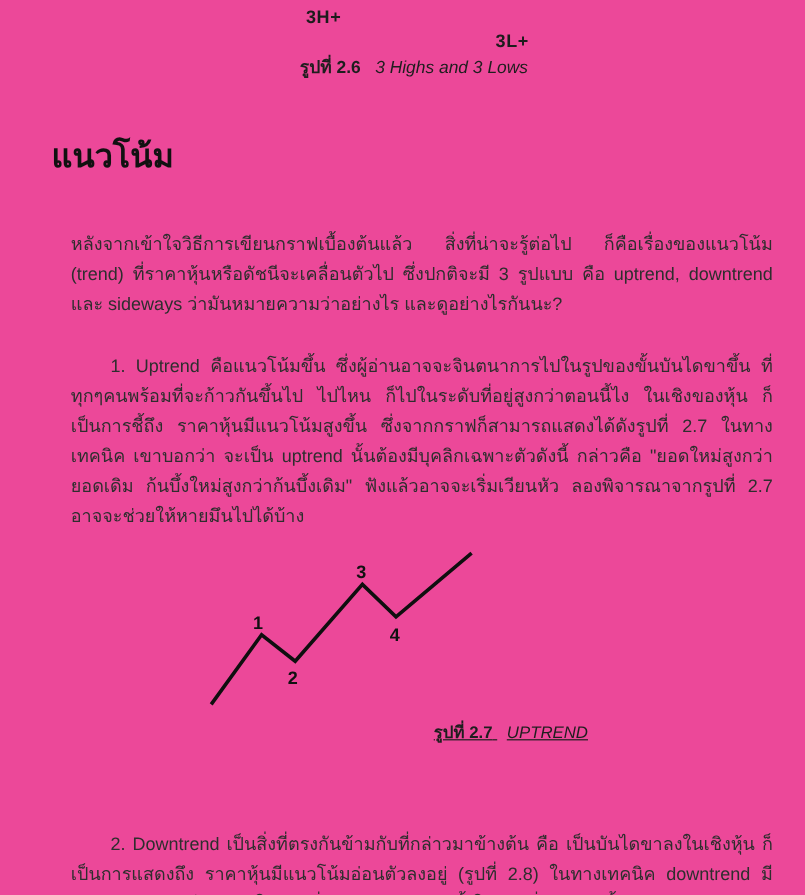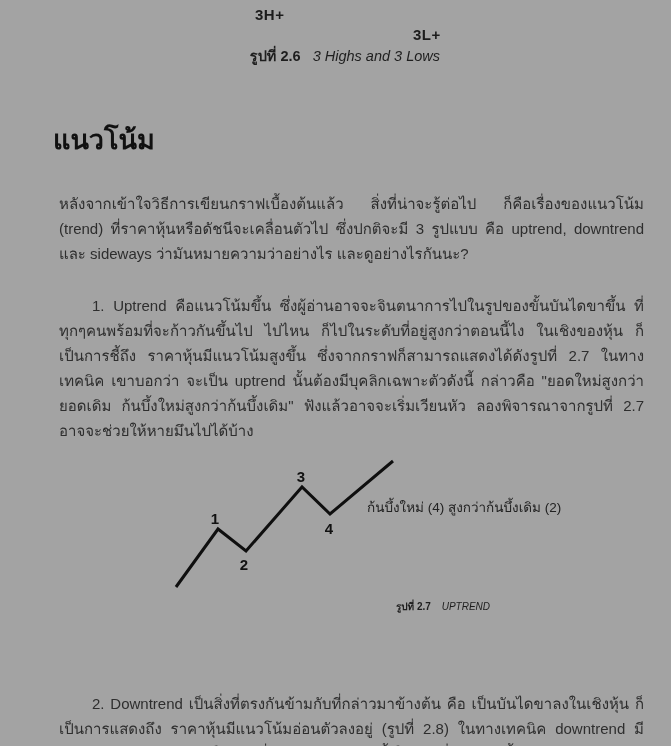--- a/index.html
+++ b/index.html
@@ -1,39 +1,39 @@
 <!DOCTYPE html>
 <html><head>
 <meta charset="utf-8">
 <style>
   html, body { margin: 0; padding: 0; background: #ffffff; }
   .page {
     position: relative;
     width: 671px;
     height: 746px;
-    background: #a3a3a3;
+    background: #ec4899;
     font-family: "Liberation Sans", "DejaVu Sans", sans-serif;
     color: #2e2e2e;
     overflow: hidden;
   }
   .fig26-3h {
     position: absolute; left: 255px; top: 6px;
     font-size: 15px; font-weight: 600; color: #1c1c1c; letter-spacing: 0.5px;
   }
   .fig26-3l {
     position: absolute; left: 413px; top: 2px;
     font-size: 15px; font-weight: 600; color: #1c1c1c; letter-spacing: 0.5px; margin-top: 24px;
   }
   .caption { position: absolute; text-align: right; font-size: 14.5px; color: #1e1e1e; }
   .caption .cap-label { font-weight: 700; }
   .caption .cap-title { font-style: italic; margin-left: 8px; }
   .caption26 { left: 100px; top: 44px; width: 340px; }
-  .caption27 { left: 200px; top: 599px; width: 290px; font-size: 10px; }
+  .caption27 { left: 200px; top: 599px; width: 290px; font-size: 14px; text-decoration: underline; }
   h1.section-heading {
-    position: absolute; left: 43px; top: 108px; margin: 10px;
+    position: absolute; left: 43px; top: 108px; margin: 0;
     font-size: 27px; font-weight: 700; color: #111111;
   }
   .para {
     position: absolute; left: 43px; width: 585px; margin: 16px;
     font-size: 15px; line-height: 25px; color: #2e2e2e;
     text-align: justify;
   }
   .p-intro   { top: 175px; }
   .p-uptrend { top: 277px; }
   .p-downtrend { top: 675px; }
@@ -74,21 +74,20 @@
     <polyline id="trend-line" points="26,139 68,81 96,103 152,39 180,66 243,13" stroke="#0f0f0f"></polyline>
     <g id="point-labels">
         <text x="65" y="76" text-anchor="middle" class="pt-label">1</text>
         <text x="94" y="122" text-anchor="middle" class="pt-label">2</text>
         <text x="151" y="34" text-anchor="middle" class="pt-label">3</text>
         <text x="179" y="86" text-anchor="middle" class="pt-label">4</text>
       </g>
   </svg>
 
   <div class="annot">
-    <div>ก้นบึ้งใหม่ (4) สูงกว่าก้นบึ้งเดิม (2)</div>
   </div>
 
   <div class="caption caption27">
     <span class="cap-label">รูปที่ 2.7</span>
     <span class="cap-title">UPTREND</span>
   </div>
 
   <p class="para p-downtrend indent">2. Downtrend เป็นสิ่งที่ตรงกันข้ามกับที่กล่าวมาข้างต้น คือ เป็นบันไดขาลงในเชิงหุ้น ก็เป็นการแสดงถึง ราคาหุ้นมีแนวโน้มอ่อนตัวลงอยู่ (รูปที่ 2.8) ในทางเทคนิค downtrend มีบุคลิกเฉพาะตัวคือ "ยอดใหม่อยู่ต่ำกว่ายอดเดิม ก้นบึ้งใหม่อยู่ต่ำกว่าก้นบึ้งเดิม"</p>
 
 </div>

